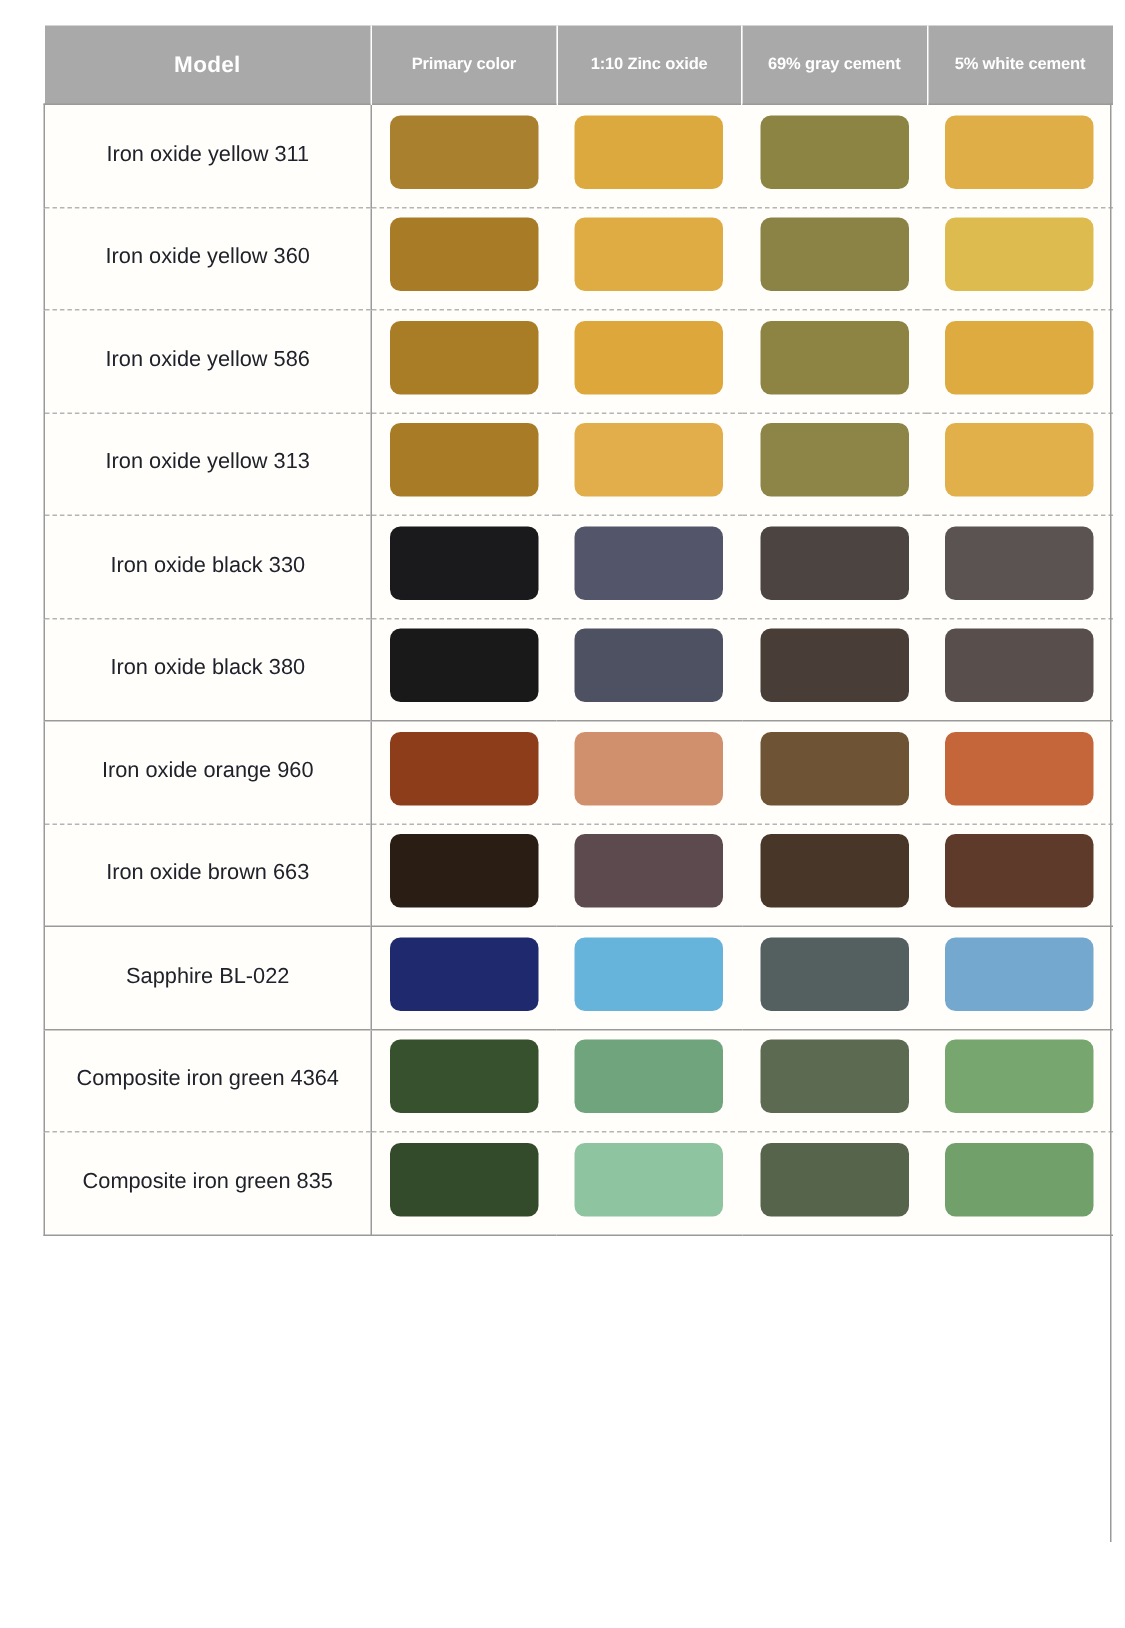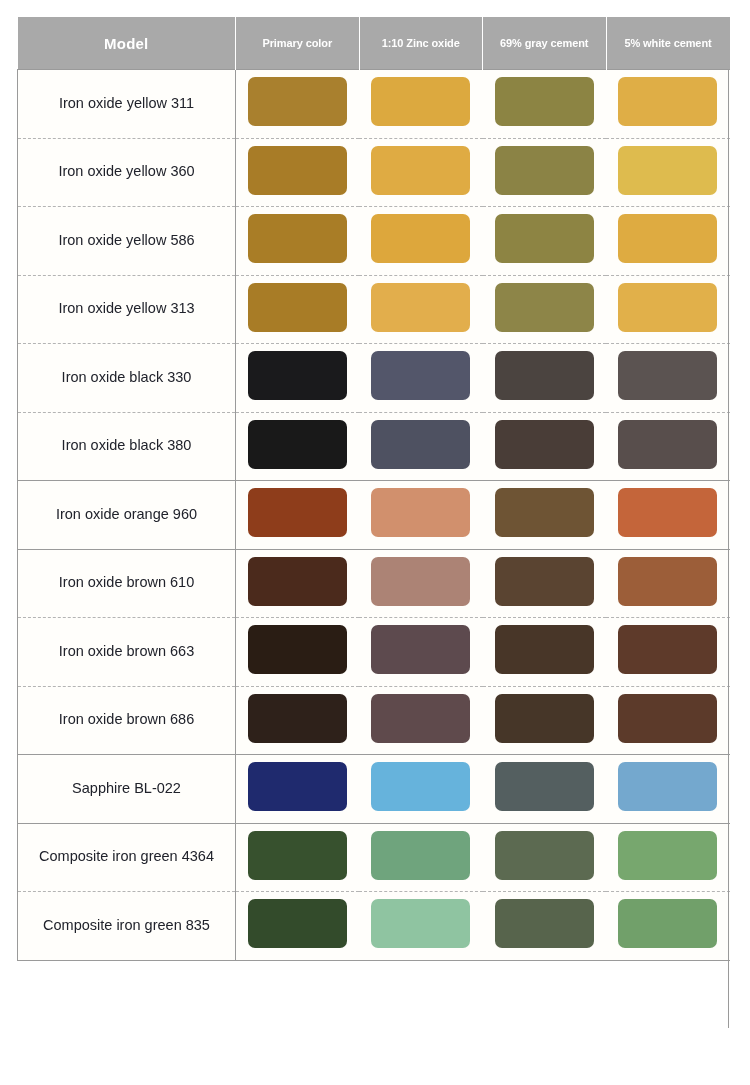--- a/index.html
+++ b/index.html
@@ -10,21 +10,21 @@
   }
   #page {
     position: relative;
     width: 750px;
     height: 1085px;
     background: #ffffff;
     overflow: hidden;
   }
   .chart-wrap {
     position: absolute;
-    left: 17px;
+    left: 29px;
     top: 17px;
     width: 712px;
   }
   table.color-table {
     border-collapse: collapse;
     table-layout: fixed;
     width: 712px;
   }
   table.color-table col.c-model  { width: 218px; }
   table.color-table col.c-sw     { width: 123.5px; }
@@ -164,40 +164,26 @@
             <td class="swatch-cell"><span class="swatch" style="background: rgb(73, 61, 55);"></span></td>
             <td class="swatch-cell"><span class="swatch" style="background: rgb(88, 78, 76);"></span></td>
           </tr>
           <tr class="sep-solid">
             <td class="model-cell">Iron oxide orange 960</td>
             <td class="swatch-cell"><span class="swatch" style="background: rgb(142, 61, 27);"></span></td>
             <td class="swatch-cell"><span class="swatch" style="background: rgb(209, 144, 109);"></span></td>
             <td class="swatch-cell"><span class="swatch" style="background: rgb(110, 84, 52);"></span></td>
             <td class="swatch-cell"><span class="swatch" style="background: rgb(196, 101, 58);"></span></td>
           </tr>
-          <tr class="sep-solid">
-            <td class="model-cell">Iron oxide brown 610</td>
-            <td class="swatch-cell"><span class="swatch" style="background: rgb(75, 42, 28);"></span></td>
-            <td class="swatch-cell"><span class="swatch" style="background: rgb(172, 131, 117);"></span></td>
-            <td class="swatch-cell"><span class="swatch" style="background: rgb(90, 68, 49);"></span></td>
-            <td class="swatch-cell"><span class="swatch" style="background: rgb(156, 94, 57);"></span></td>
-          </tr>
           <tr class="sep-dashed">
             <td class="model-cell">Iron oxide brown 663</td>
             <td class="swatch-cell"><span class="swatch" style="background: rgb(42, 29, 20);"></span></td>
             <td class="swatch-cell"><span class="swatch" style="background: rgb(93, 74, 78);"></span></td>
             <td class="swatch-cell"><span class="swatch" style="background: rgb(72, 54, 40);"></span></td>
             <td class="swatch-cell"><span class="swatch" style="background: rgb(94, 58, 42);"></span></td>
-          </tr>
-          <tr class="sep-dashed">
-            <td class="model-cell">Iron oxide brown 686</td>
-            <td class="swatch-cell"><span class="swatch" style="background: rgb(46, 33, 26);"></span></td>
-            <td class="swatch-cell"><span class="swatch" style="background: rgb(95, 74, 76);"></span></td>
-            <td class="swatch-cell"><span class="swatch" style="background: rgb(70, 54, 40);"></span></td>
-            <td class="swatch-cell"><span class="swatch" style="background: rgb(92, 58, 42);"></span></td>
           </tr>
           <tr class="sep-solid">
             <td class="model-cell">Sapphire BL-022</td>
             <td class="swatch-cell"><span class="swatch" style="background: rgb(31, 42, 110);"></span></td>
             <td class="swatch-cell"><span class="swatch" style="background: rgb(102, 179, 220);"></span></td>
             <td class="swatch-cell"><span class="swatch" style="background: rgb(84, 95, 96);"></span></td>
             <td class="swatch-cell"><span class="swatch" style="background: rgb(116, 168, 206);"></span></td>
           </tr>
           <tr class="sep-solid">
             <td class="model-cell">Composite iron green 4364</td>

